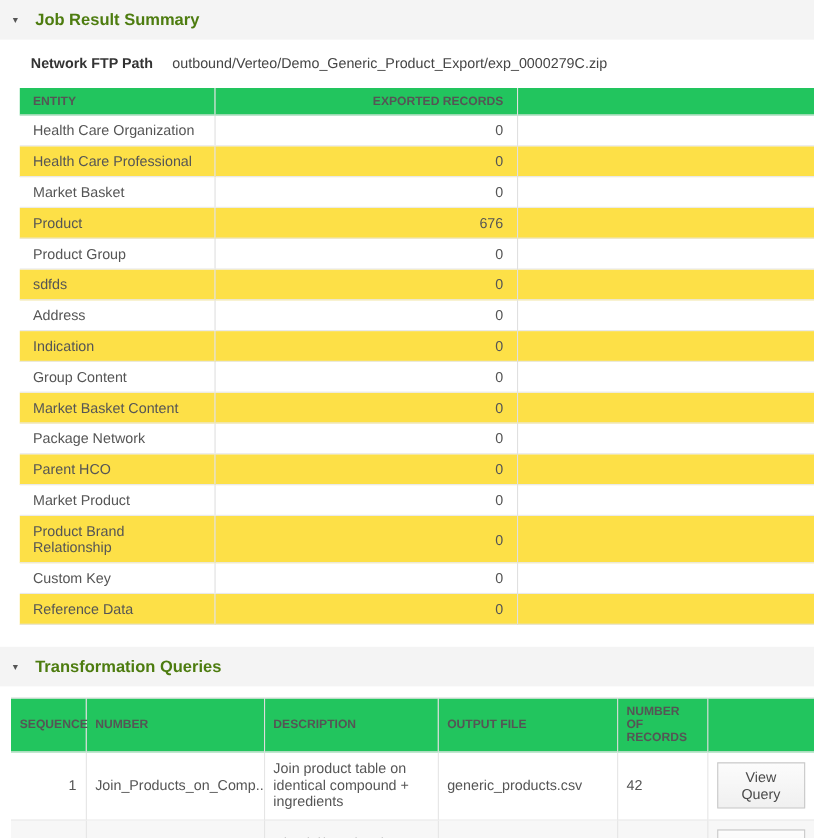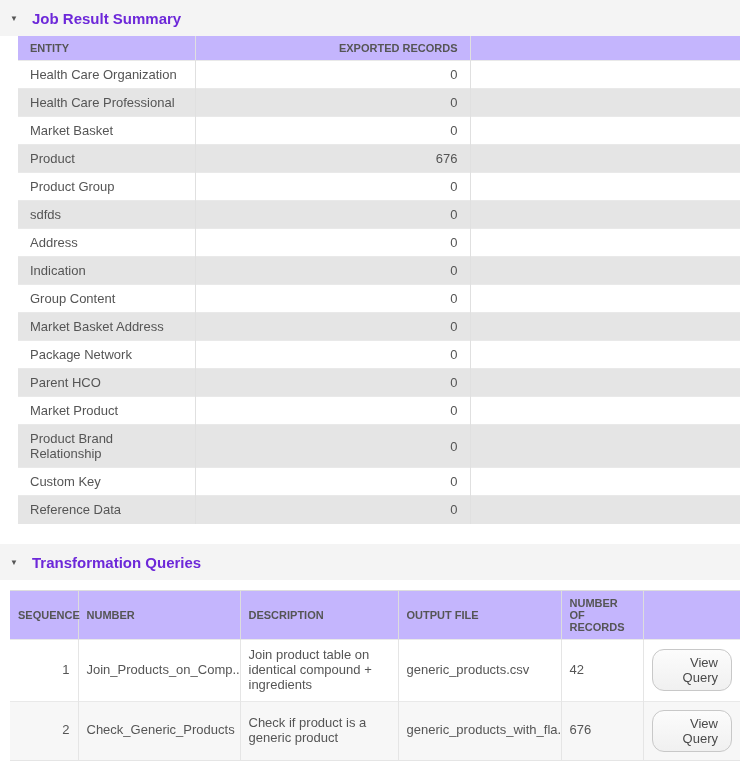--- a/index.html
+++ b/index.html
@@ -23,51 +23,51 @@
   }
   .caret {
     font-size: 8px;
     color: #555;
     width: 22px;
     flex: 0 0 22px;
   }
   .section-title {
     font-weight: 700;
     font-size: 15px;
-    color: #6d28d9;
+    color: #4d7c0f;
   }
 
   
   .ftp-row { padding: 14px 0 15px 28px; }
   .ftp-label { font-weight: 700; color: #333; margin-right: 14px; }
   .ftp-value { color: #454545; }
 
   
   table { border-collapse: collapse; table-layout: fixed; }
   th {
-    background: #c4b5fd;
+    background: #22c55e;
     font-size: 11px;
     font-weight: 700;
     color: #555;
     text-align: left;
     padding: 7px 12px;
   }
   td { color: #555; vertical-align: middle; }
 
   .entity-table {
     margin-left: 18px;
     width: 722px;
     border-bottom: 1px solid #e5e5e5;
   }
   .entity-table th, .entity-table td { padding: 6px 12px; }
   .entity-table td { border-top: 1px solid #e9e9e9; }
   .entity-table .c-entity  { width: 177px; border-right: 1px solid #e0e0e0; }
   .entity-table .c-records { width: 275px; border-right: 1px solid #e0e0e0; text-align: right; }
   .entity-table .c-empty   { width: auto; }
-  .entity-table tr.alt td  { background: #e5e5e5; }
+  .entity-table tr.alt td  { background: #fde047; }
 
   
   .query-table {
     margin: 10px 0 0 10px;
     width: 730px;
     border-top: 1px solid #ddd;
     border-bottom: 1px solid #e5e5e5;
   }
   .query-table th { padding: 6px 8px; border-right: 1px solid #ddd; }
   .query-table th:last-child { border-right: none; }
@@ -89,37 +89,40 @@
     white-space: nowrap; overflow: hidden;
   }
   .query-table tr.alt td { background: #f7f7f7; }
 
   .view-query-btn {
     font-family: "Liberation Sans", sans-serif;
     font-size: 13px;
     color: #4a4a4a;
     background: linear-gradient(#fcfcfc, #f0f0f0);
     border: 1px solid #c8c8c8;
-    border-radius: 12px;
+    border-radius: 0;
     padding: 5px 13px;
     cursor: pointer;
-    text-align: right;
   }
 
   .section-2 { margin-top: 20px; }
 </style>
 </head>
 <body>
 
 <section>
   <div class="section-header">
     <span class="caret">▼</span>
     <span class="section-title">Job Result Summary</span>
   </div>
 
+  <div class="ftp-row">
+    <span class="ftp-label">Network FTP Path</span>
+    <span class="ftp-value">outbound/Verteo/Demo_Generic_Product_Export/exp_0000279C.zip</span>
+  </div>
 
   <table class="entity-table">
     <thead>
       <tr>
         <th class="c-entity">ENTITY</th>
         <th class="c-records">EXPORTED RECORDS</th>
         <th class="c-empty"></th>
       </tr>
     </thead>
     <tbody id="entity-rows">
@@ -162,21 +165,21 @@
           <td class="c-entity">Indication</td>
           <td class="c-records">0</td>
           <td class="c-empty"></td>
         </tr>
         <tr class="">
           <td class="c-entity">Group Content</td>
           <td class="c-records">0</td>
           <td class="c-empty"></td>
         </tr>
         <tr class="alt">
-          <td class="c-entity">Market Basket Address</td>
+          <td class="c-entity">Market Basket Content</td>
           <td class="c-records">0</td>
           <td class="c-empty"></td>
         </tr>
         <tr class="">
           <td class="c-entity">Package Network</td>
           <td class="c-records">0</td>
           <td class="c-empty"></td>
         </tr>
         <tr class="alt">
           <td class="c-entity">Parent HCO</td>

